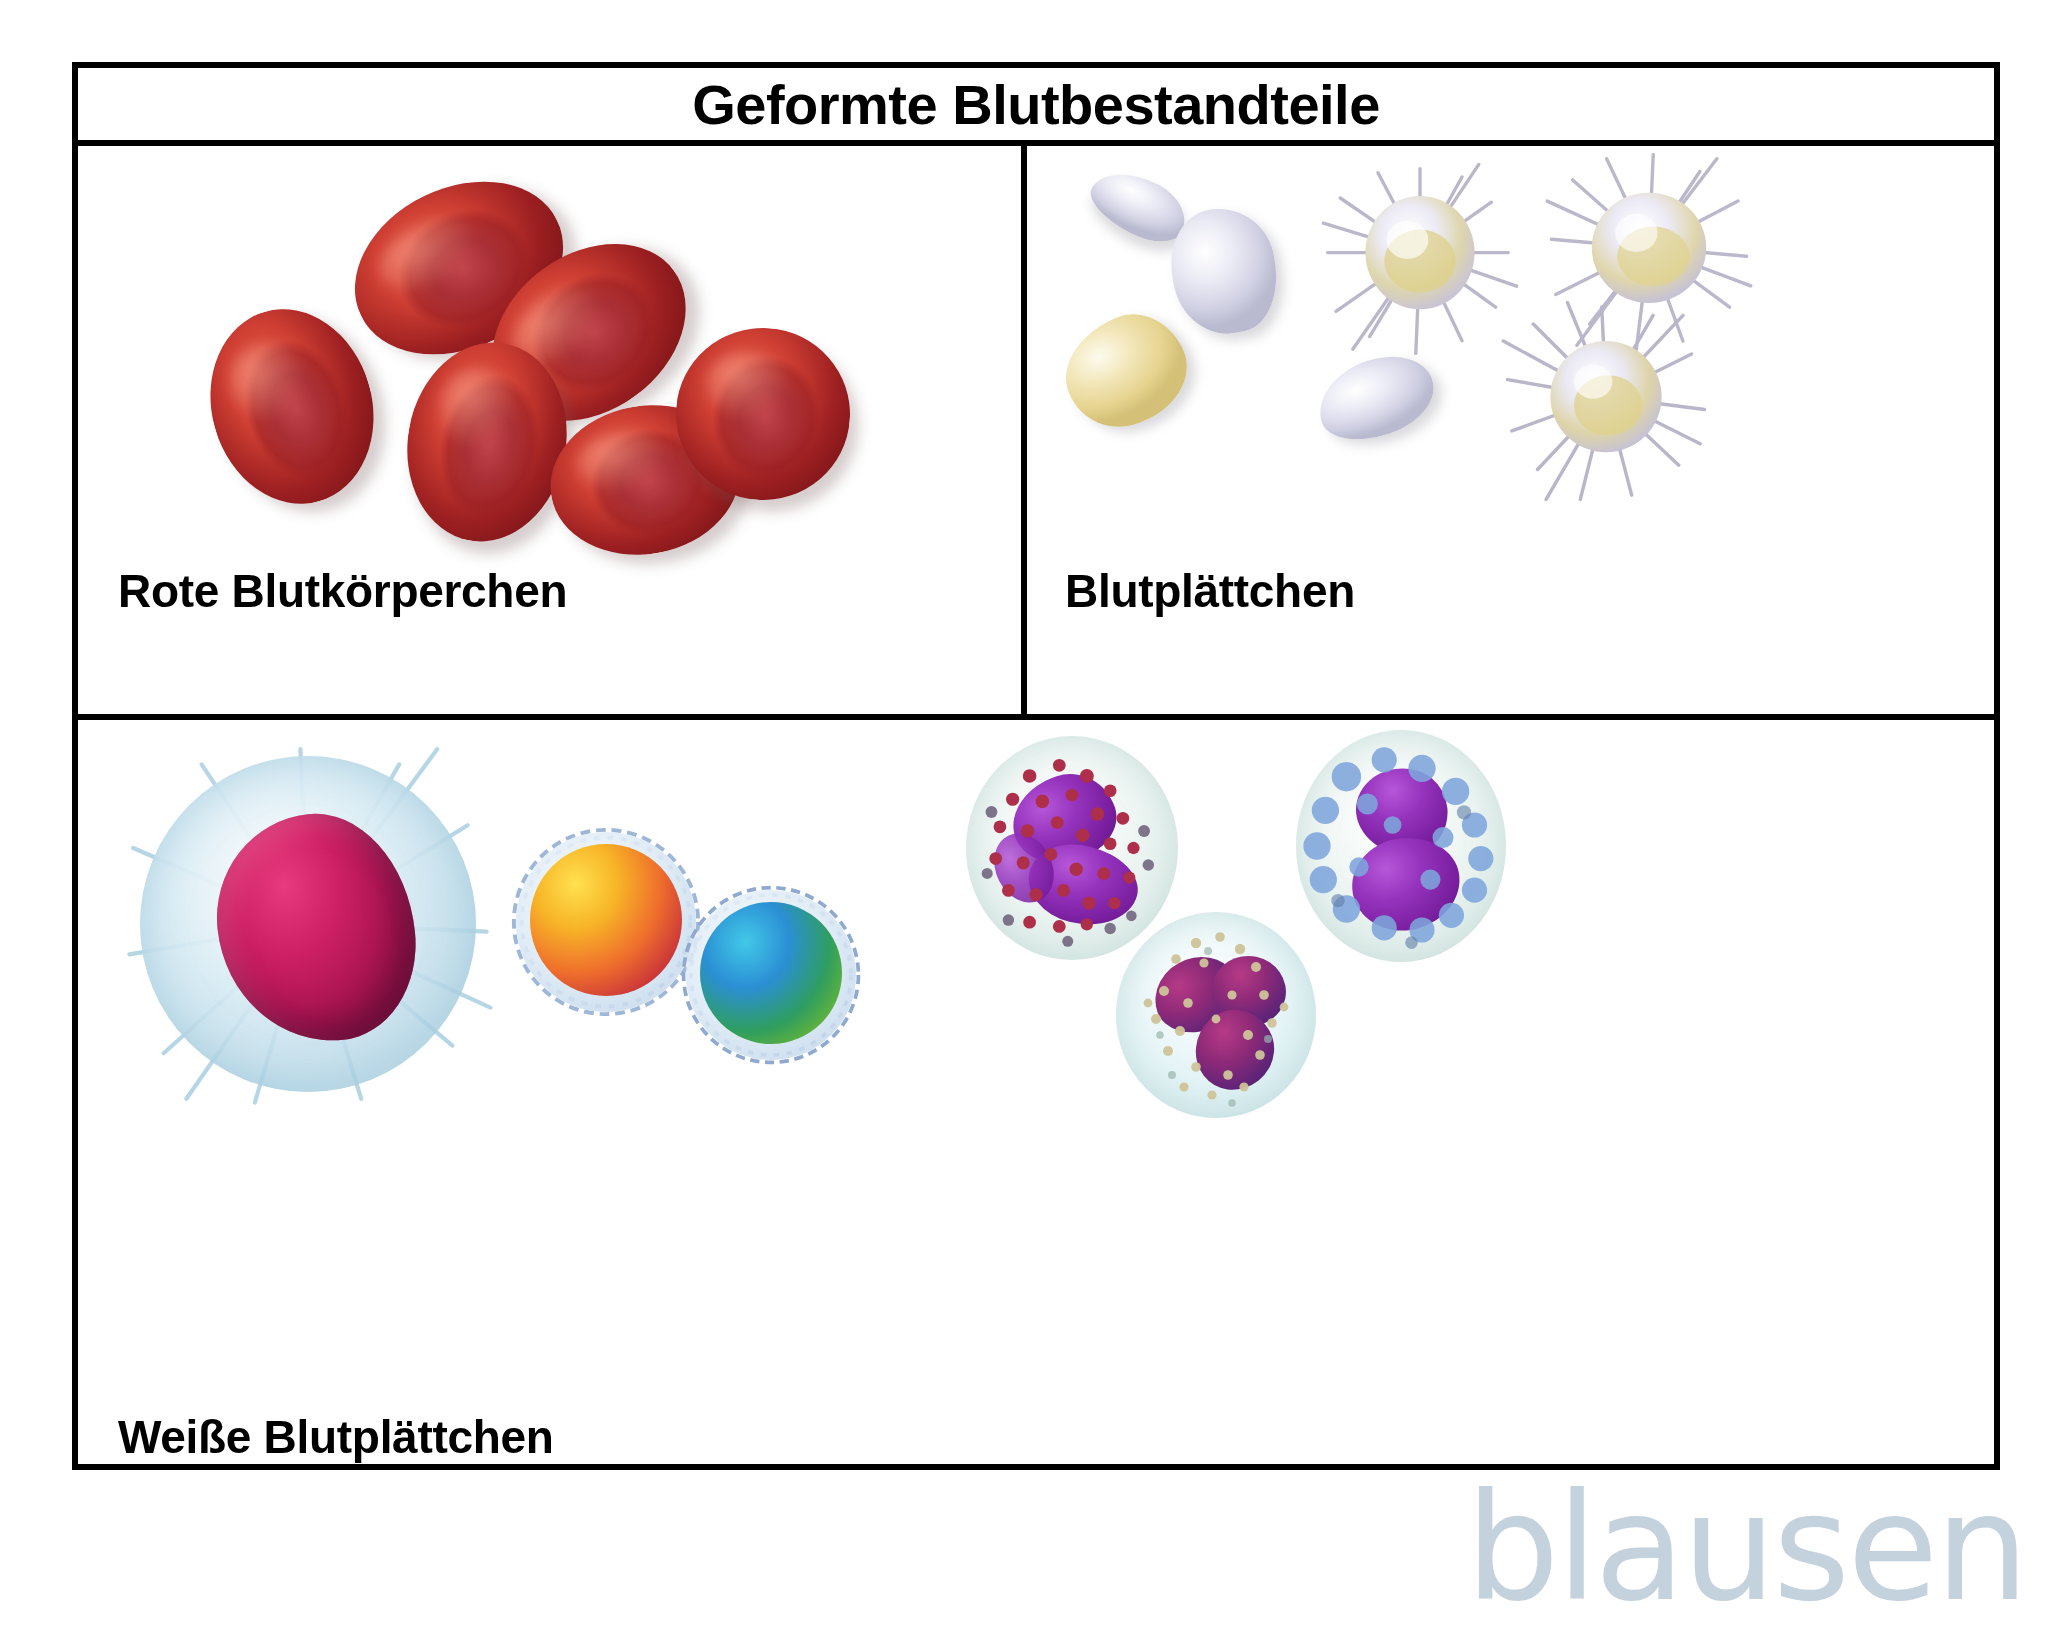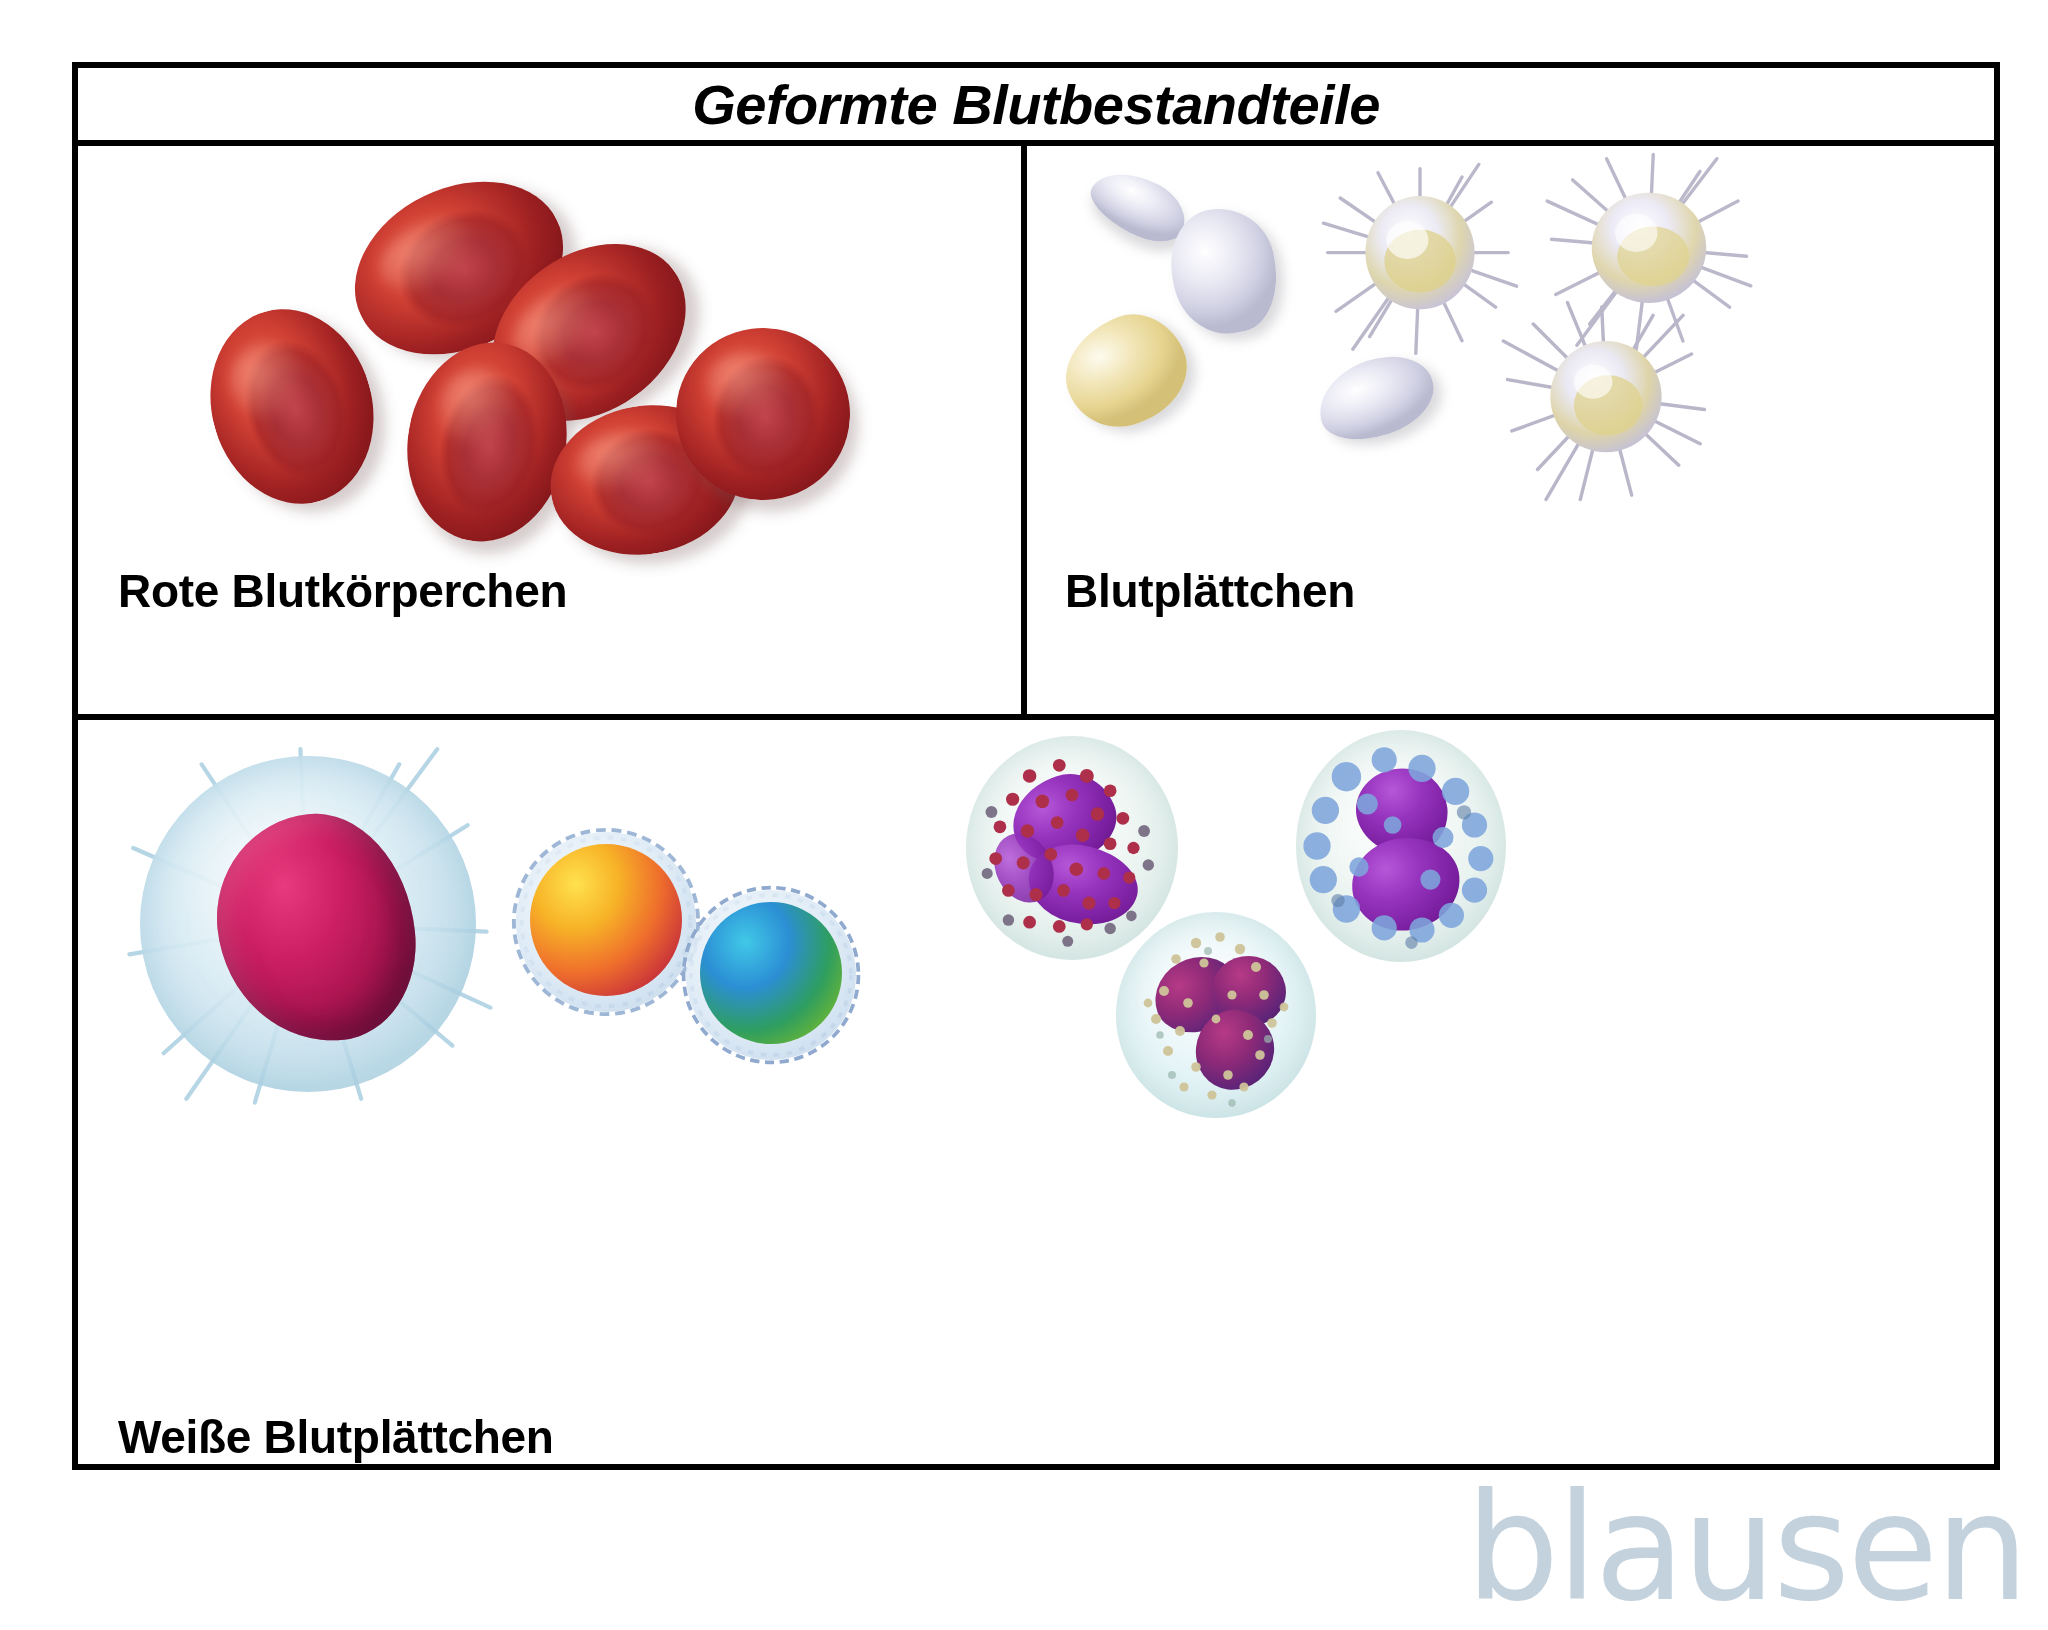--- a/index.html
+++ b/index.html
@@ -39,21 +39,20 @@
     display: flex;
     align-items: center;
     justify-content: center;
   }
   .title-text {
     font-size: 56px;
     font-weight: bold;
     letter-spacing: -0.5px;
     color: #000000;
     white-space: nowrap;
-    font-style: italic;
   }
 
   
   .row-top {
     position: absolute;
     left: 0;
     top: 78px;
     right: 0;
     height: 574px;
     border-bottom: 6px solid #000000;

